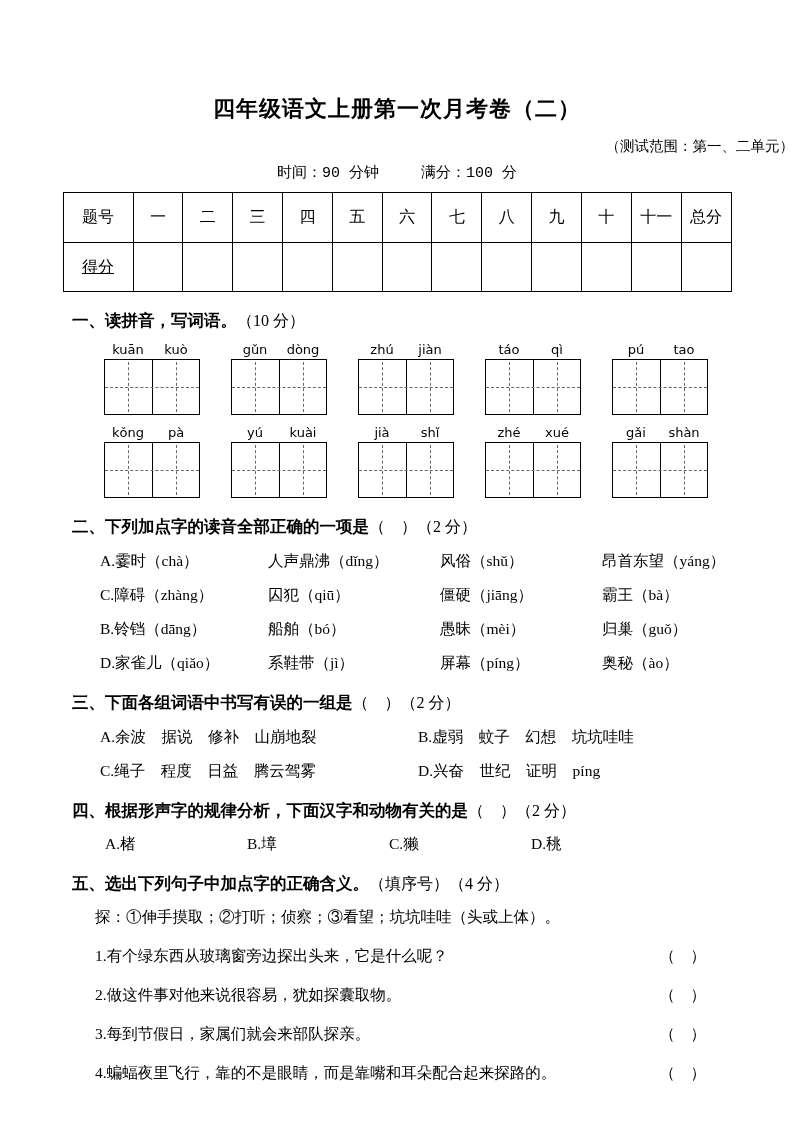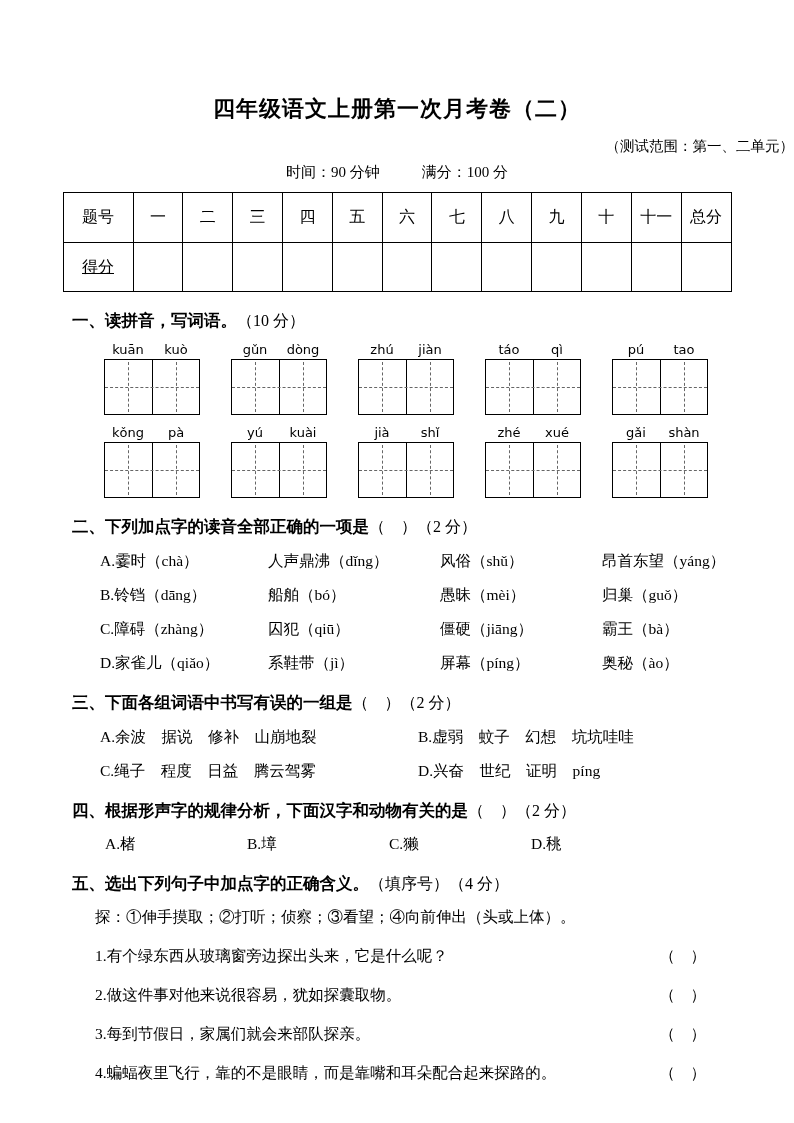--- a/index.html
+++ b/index.html
@@ -12,21 +12,21 @@
     font-family:"Liberation Serif","DejaVu Serif",serif;
     overflow:hidden;
   }
   .title {
     padding-top:94px;
     text-align:center;
     font-family:"Liberation Sans","DejaVu Sans",sans-serif;
     font-size:22px; font-weight:bold; letter-spacing:1px;
   }
   .subtitle { margin-top:13px; text-align:right; font-size:14.5px; }
-  .infoline { margin-top:7px; text-align:center; font-size:15px; }
+  .infoline { margin-top:7px; text-align:center; font-size:15px;font-family:Liberation Mono, monospace; }
   .infoline .gap { display:inline-block; width:42px; }
 
   table.score-table {
     border-collapse:collapse; table-layout:fixed;
     margin:10px auto 0 auto; width:669px;
   }
   table.score-table td {
     border:1.6px solid #000; text-align:center;
     font-size:16px; padding:8px; overflow:hidden;
   }
@@ -243,30 +243,30 @@
 
   <div class="sheading"><span>二、下列加点字的读音全部正确的一项是</span><span class="suffix">（　）（2 分）</span></div>
 
   <div class="opt-row">
     <span class="c1"><span>A.</span><span>霎时（chà）</span></span>
     <span class="c2">人声鼎沸（dǐng）</span>
     <span class="c3">风俗（shǔ）</span>
     <span class="c4">昂首东望（yáng）</span>
   </div>
   <div class="opt-row">
+    <span class="c1"><span>C.</span><span>障碍（zhàng）</span></span>
+    <span class="c2">囚犯（qiū）</span>
+    <span class="c3">僵硬（jiāng）</span>
+    <span class="c4">霸王（bà）</span>
+  </div>
+  <div class="opt-row">
     <span class="c1"><span>B.</span><span>铃铛（dāng）</span></span>
     <span class="c2">船舶（bó）</span>
     <span class="c3">愚昧（mèi）</span>
     <span class="c4">归巢（guǒ）</span>
-  </div>
-  <div class="opt-row">
-    <span class="c1"><span>C.</span><span>障碍（zhàng）</span></span>
-    <span class="c2">囚犯（qiū）</span>
-    <span class="c3">僵硬（jiāng）</span>
-    <span class="c4">霸王（bà）</span>
   </div>
   <div class="opt-row">
     <span class="c1"><span>D.</span><span>家雀儿（qiǎo）</span></span>
     <span class="c2">系鞋带（jì）</span>
     <span class="c3">屏幕（píng）</span>
     <span class="c4">奥秘（ào）</span>
   </div>
 
   <div class="sheading"><span>三、下面各组词语中书写有误的一组是</span><span class="suffix">（　）（2 分）</span></div>
 
@@ -283,21 +283,21 @@
 
   <div class="char-row">
     <span class="o"><span>A.</span><span>楮</span></span>
     <span class="o"><span>B.</span><span>墇</span></span>
     <span class="o"><span>C.</span><span>獭</span></span>
     <span class="o"><span>D.</span><span>䄻</span></span>
   </div>
 
   <div class="sheading"><span>五、选出下列句子中加点字的正确含义。</span><span class="suffix">（填序号）（4 分）</span></div>
 
-  <div class="defline">探：①伸手摸取；②打听；侦察；③看望；④向前伸出（头或上体）。</div>
+  <div class="defline">探：①伸手摸取；②打听；侦察；③看望；坑坑哇哇（头或上体）。</div>
 
   <div class="sent">
     <span class="stext">1.有个绿东西从玻璃窗旁边探出头来，它是什么呢？</span>
     <span class="sbracket">（　）</span>
   </div>
   <div class="sent">
     <span class="stext">2.做这件事对他来说很容易，犹如探囊取物。</span>
     <span class="sbracket">（　）</span>
   </div>
   <div class="sent">

